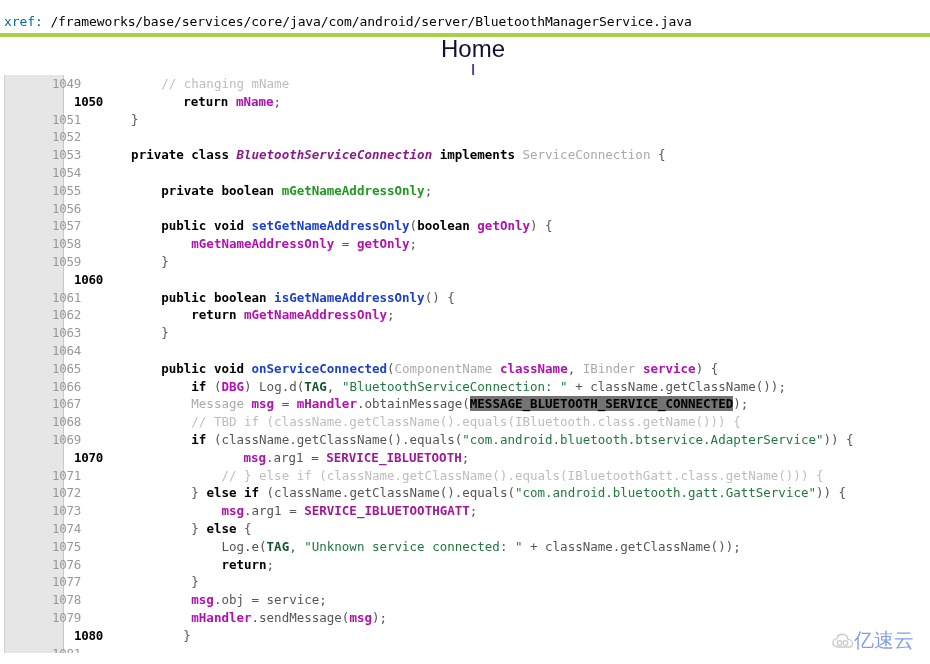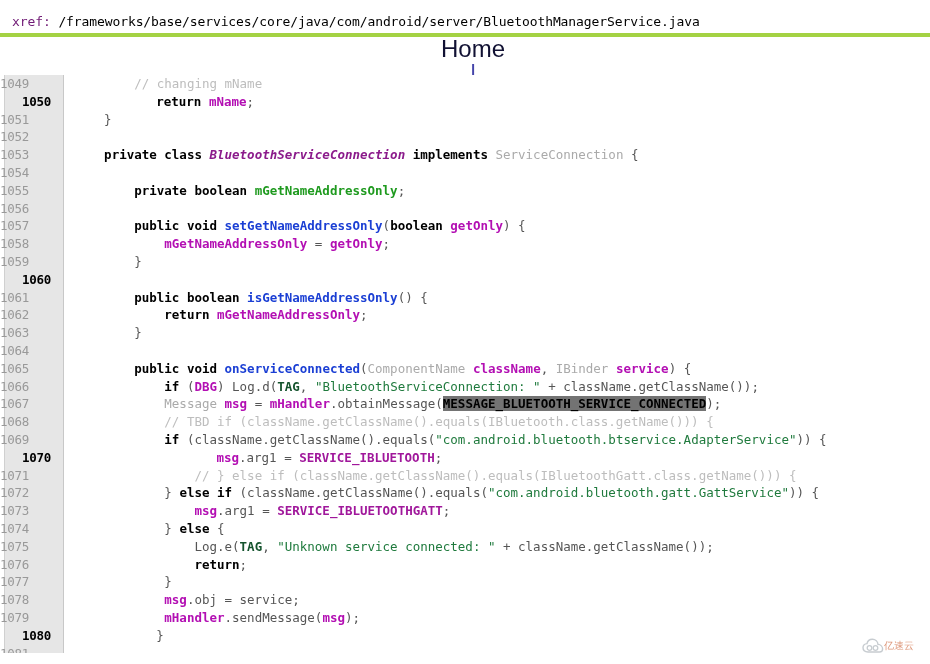--- a/index.html
+++ b/index.html
@@ -17,21 +17,21 @@
 
   
   #xref-header {
     padding: 14px 0 2px 4px;
     font-family: "DejaVu Sans Mono", "Liberation Mono", monospace;
     font-size: 13px;
     color: #000000;
     white-space: nowrap;
     letter-spacing: -0.1px;
   }
-  #xref-header .xref-label { color: #701a75; margin-left: 8px; }
+  #xref-header .xref-label { color: #0369a1; }
   #xref-header .xref-path { color: #000; }
 
   #green-rule {
     height: 4px;
     background: #a4d243;
     width: 930px;
     margin: 2px 0 0 0;
   }
 
   
@@ -129,26 +129,28 @@
     white-space: pre;
   }
   .code-line {
     display: flex;
     height: 17.8px;
     align-items: baseline;
   }
   .lineno {
     width: 54px;
     min-width: 54px;
+    text-align: right;
     padding-right: 6px;
     color: #999999;
     position: relative;
     z-index: 2;
     font-size: 12.5px;
     letter-spacing: -0.3px;
+    padding-left: 27px;
   }
   .lineno.decade {
     color: #000000;
     font-weight: bold;
     margin-left: 22px;
   }
   .code-text {
     padding-left: 14px;
     white-space: pre;
     color: #333333;
@@ -175,22 +177,22 @@
   #watermark {
     position: absolute;
     right: 16px;
     bottom: 10px;
     display: flex;
     align-items: center;
     opacity: .55;
     pointer-events: none;
   }
   #watermark .wm-text {
-    font-size: 10px;
-    color: #c2410c;
+    font-size: 20px;
+    color: #1d4ed8;
     margin-left: 0;
     font-family: "DejaVu Sans", sans-serif;
   }
 </style>
 </head>
 <body>
 
 <div id="xref-header">
   <span class="xref-label">xref:</span>
   <span class="xref-path">/frameworks/base/services/core/java/com/android/server/BluetoothManagerService.java</span>

